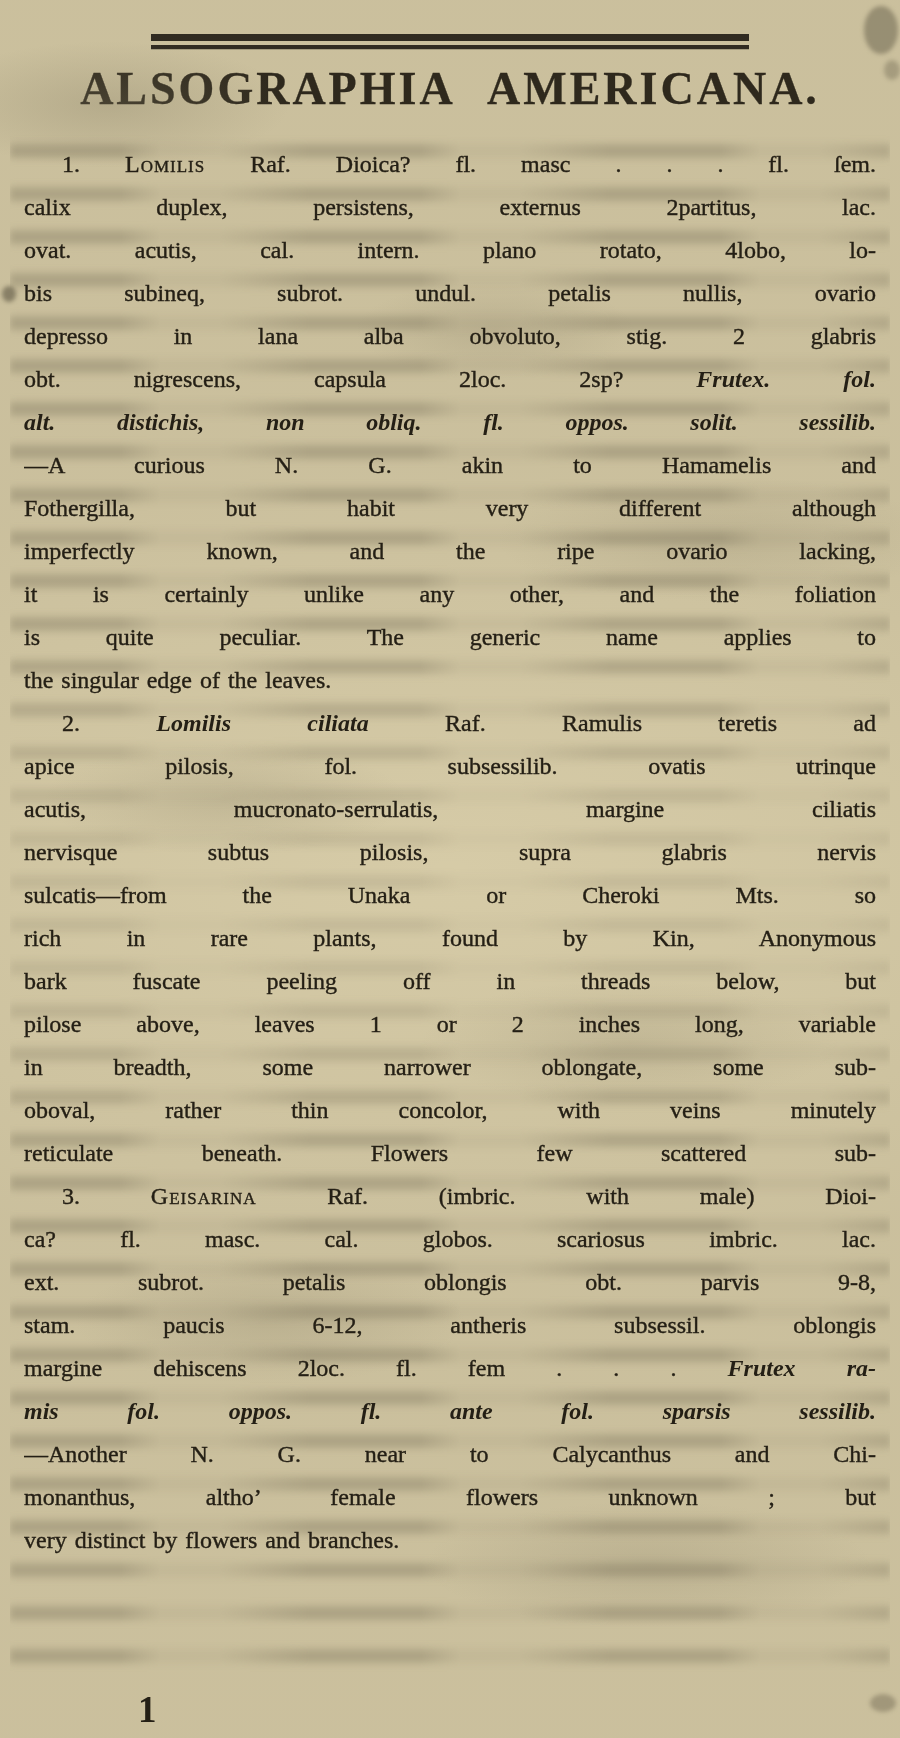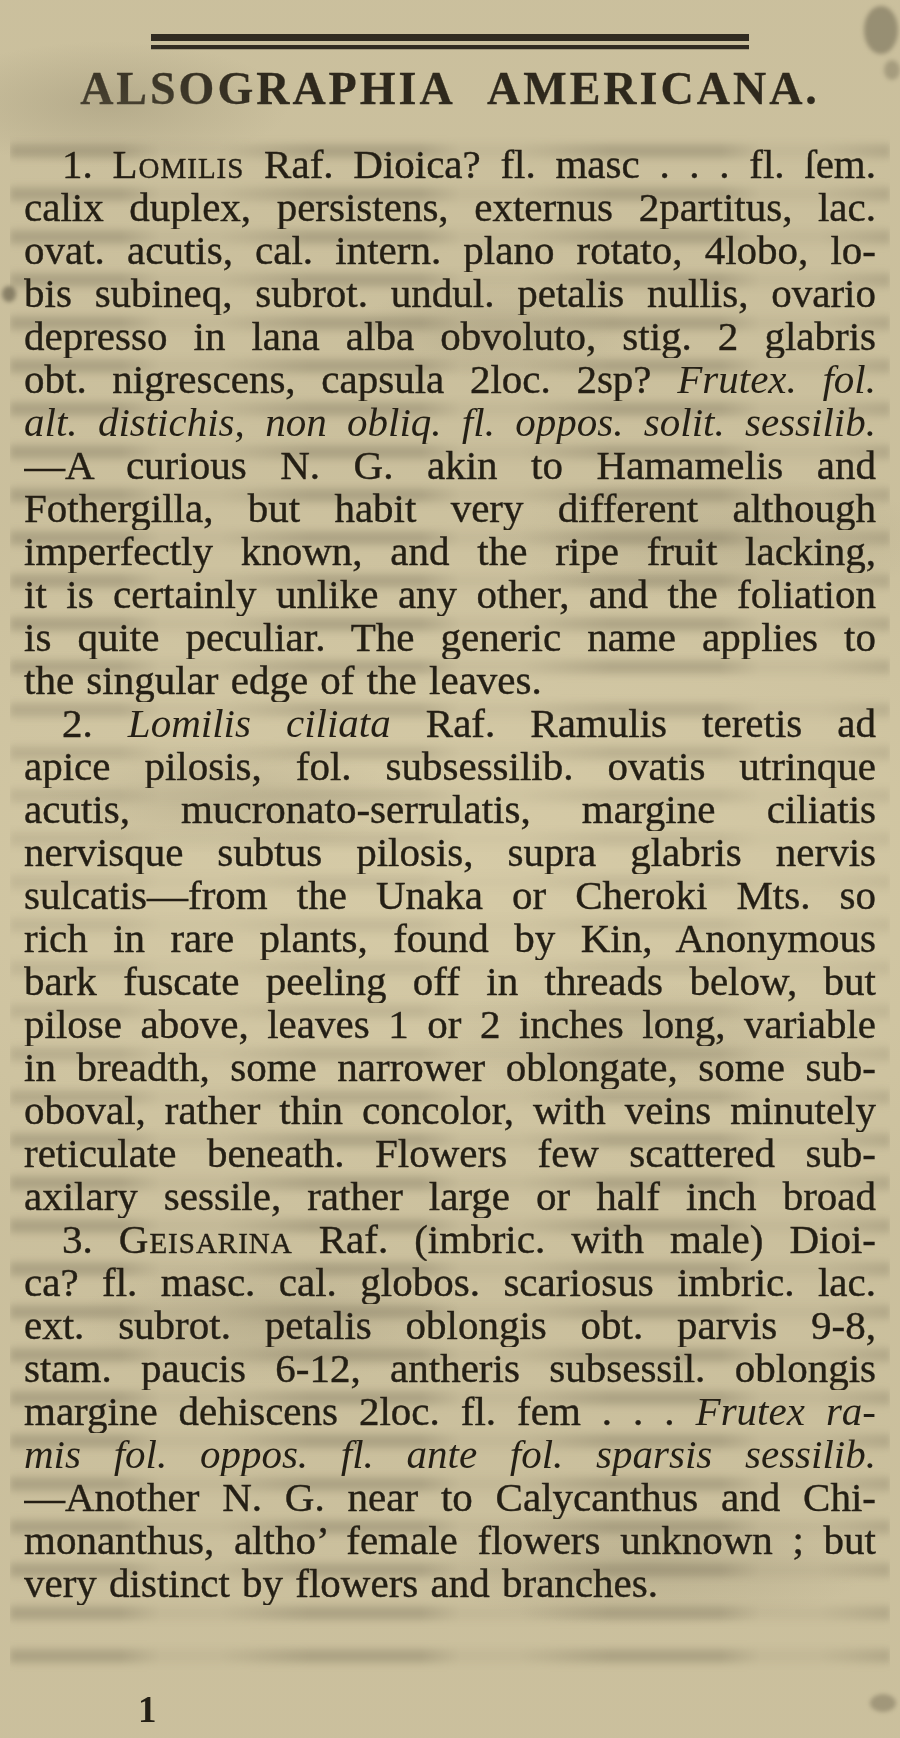--- a/index.html
+++ b/index.html
@@ -47,28 +47,28 @@
     box-shadow:0 1px 0 rgba(39,34,26,.25);
   }
   h1{
     margin:14px 0 0;text-align:center;
     font-size:46px;line-height:52px;font-weight:bold;
     letter-spacing:3px;word-spacing:22px;
     -webkit-text-stroke:.3px #241f15;
   }
   main{
     position:relative;margin:28px 24px 0;
-    font-size:41px;line-height:43px;
+    font-size:24px;line-height:43px;
     -webkit-text-stroke:.4px #241f15;
     word-spacing:2px;
   }
   .line{text-align:justify;text-align-last:justify;height:43px;overflow:hidden}
   .line.indent{text-indent:38px}
   .line.last{text-align-last:left}
-  .seg-italic{font-style:italic;font-weight:normal;-webkit-text-stroke:0}
+  .seg-italic{font-style:italic;font-weight:bold;-webkit-text-stroke:0}
   .seg-smallcaps{font-variant:small-caps;letter-spacing:1px}
   .pagenum{
     position:absolute;left:138px;top:1690px;
     font-size:37px;font-weight:bold;line-height:40px;
   }
 </style>
 </head>
 <body style="background: rgb(214, 203, 167); color: rgb(36, 31, 21);">
 
 <div class="texture"></div>
@@ -84,36 +84,35 @@
 <main>
     <div class="line indent"><span class="seg-normal">1. </span><span class="seg-smallcaps">Lomilis</span><span class="seg-normal"> Raf. Dioica? fl. masc . . . fl. ſem.</span></div>
     <div class="line"><span class="seg-normal">calix duplex, persistens, externus 2partitus, lac.</span></div>
     <div class="line"><span class="seg-normal">ovat. acutis, cal. intern. plano rotato, 4lobo, lo-</span></div>
     <div class="line"><span class="seg-normal">bis subineq, subrot. undul. petalis nullis, ovario</span></div>
     <div class="line"><span class="seg-normal">depresso in lana alba obvoluto, stig. 2 glabris</span></div>
     <div class="line"><span class="seg-normal">obt. nigrescens, capsula 2loc. 2sp? </span><span class="seg-italic">Frutex. fol.</span></div>
     <div class="line"><span class="seg-italic">alt. distichis, non obliq. fl. oppos. solit. sessilib.</span></div>
     <div class="line"><span class="seg-normal">—A curious N. G. akin to Hamamelis and</span></div>
     <div class="line"><span class="seg-normal">Fothergilla, but habit very different although</span></div>
-    <div class="line"><span class="seg-normal">imperfectly known, and the ripe fruit lacking,</span></div>
+    <div class="line"><span class="seg-normal">imperfectly known, and the ripe ovario lacking,</span></div>
     <div class="line"><span class="seg-normal">it is certainly unlike any other, and the foliation</span></div>
     <div class="line"><span class="seg-normal">is quite peculiar.  The generic name applies to</span></div>
     <div class="line last"><span class="seg-normal">the singular edge of the leaves.</span></div>
     <div class="line indent"><span class="seg-normal">2. </span><span class="seg-italic">Lomilis ciliata</span><span class="seg-normal"> Raf.  Ramulis teretis ad</span></div>
     <div class="line"><span class="seg-normal">apice pilosis, fol. subsessilib. ovatis utrinque</span></div>
     <div class="line"><span class="seg-normal">acutis, mucronato-serrulatis, margine ciliatis</span></div>
     <div class="line"><span class="seg-normal">nervisque subtus pilosis, supra glabris nervis</span></div>
     <div class="line"><span class="seg-normal">sulcatis—from the Unaka or Cheroki Mts. so</span></div>
     <div class="line"><span class="seg-normal">rich in rare plants, found by Kin, Anonymous</span></div>
     <div class="line"><span class="seg-normal">bark fuscate peeling off in threads below, but</span></div>
     <div class="line"><span class="seg-normal">pilose above, leaves 1 or 2 inches long, variable</span></div>
     <div class="line"><span class="seg-normal">in breadth, some narrower oblongate, some sub-</span></div>
     <div class="line"><span class="seg-normal">oboval, rather thin concolor, with veins minutely</span></div>
     <div class="line"><span class="seg-normal">reticulate beneath. Flowers few scattered sub-</span></div>
-    <div class="line"><span class="seg-normal">axilary sessile, rather large or half inch broad</span></div>
     <div class="line indent"><span class="seg-normal">3. </span><span class="seg-smallcaps">Geisarina</span><span class="seg-normal"> Raf. (imbric. with male) Dioi-</span></div>
     <div class="line"><span class="seg-normal">ca? fl. masc. cal. globos. scariosus imbric. lac.</span></div>
     <div class="line"><span class="seg-normal">ext. subrot. petalis oblongis obt. parvis 9-8,</span></div>
     <div class="line"><span class="seg-normal">stam. paucis 6-12, antheris subsessil. oblongis</span></div>
     <div class="line"><span class="seg-normal">margine dehiscens 2loc. fl. fem . . . </span><span class="seg-italic">Frutex ra-</span></div>
     <div class="line"><span class="seg-italic">mis fol. oppos. fl. ante fol. sparsis sessilib.</span></div>
     <div class="line"><span class="seg-normal">—Another N. G. near to Calycanthus and Chi-</span></div>
     <div class="line"><span class="seg-normal">monanthus, altho’ female flowers unknown ;  but</span></div>
     <div class="line last"><span class="seg-normal">very distinct by flowers and branches.</span></div>
   </main>

